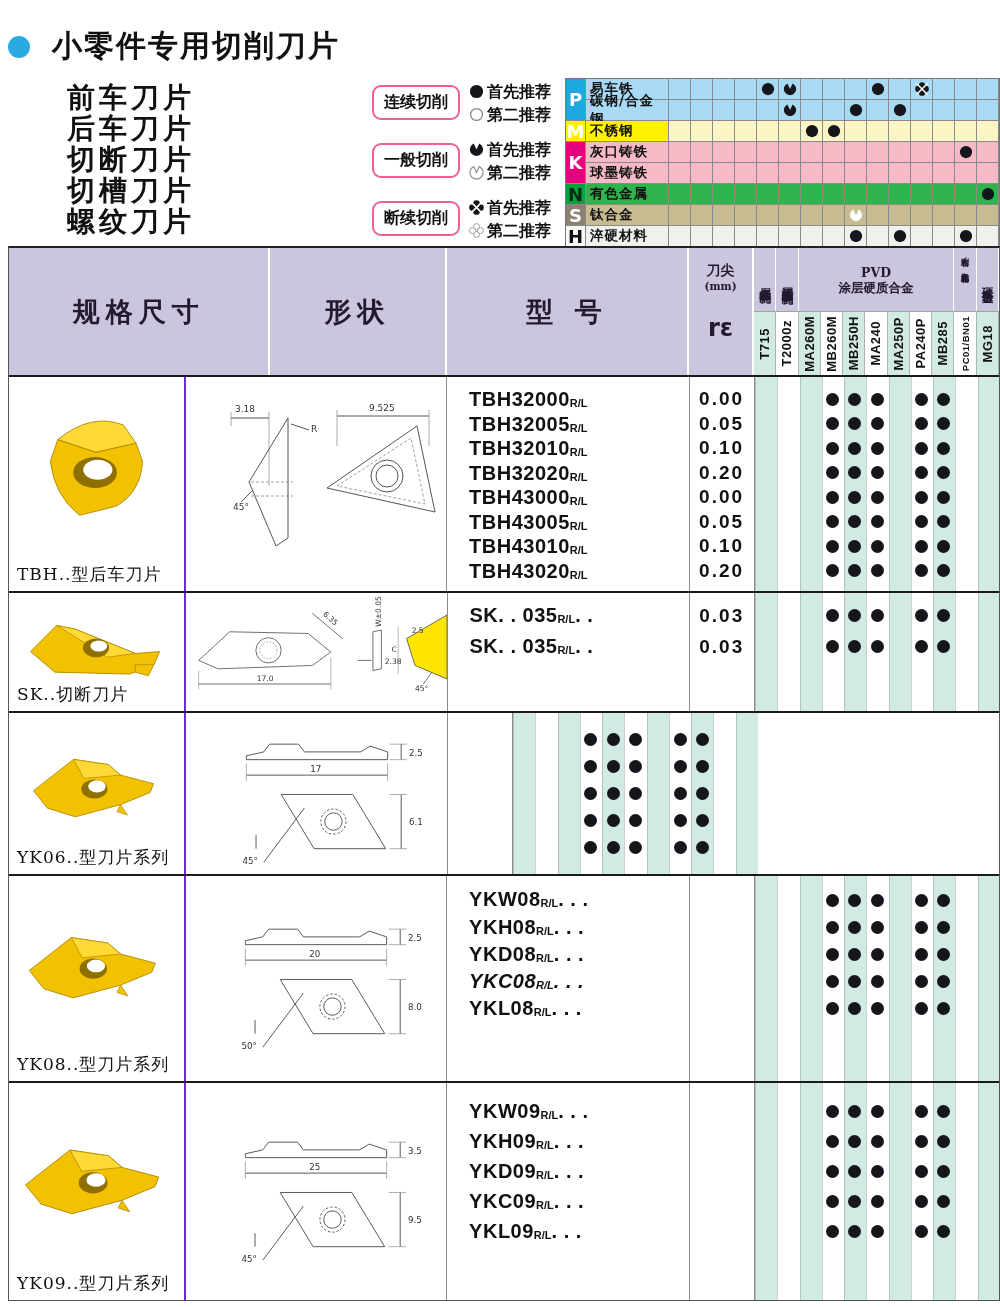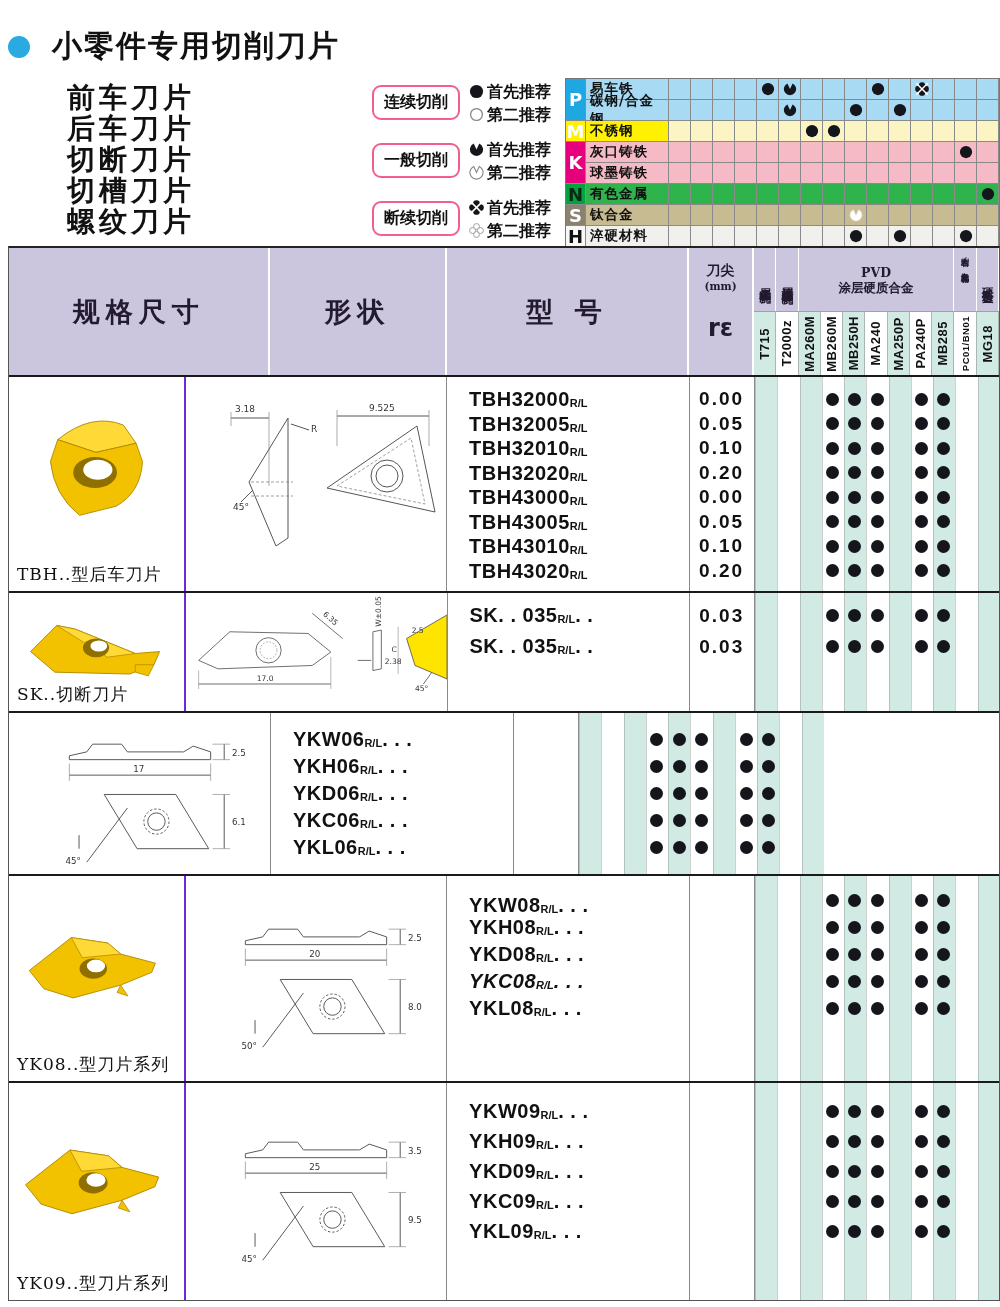--- a/index.html
+++ b/index.html
@@ -570,20 +570,30 @@
           <div class="dot" style="left: 160.545px; top: 16px;"></div>
           <div class="dot" style="left: 182.818px; top: 16px;"></div>
           <div class="dot" style="left: 71.4545px; top: 47px;"></div>
           <div class="dot" style="left: 93.7273px; top: 47px;"></div>
           <div class="dot" style="left: 116px; top: 47px;"></div>
           <div class="dot" style="left: 160.545px; top: 47px;"></div>
           <div class="dot" style="left: 182.818px; top: 47px;"></div>
         </div>
       </div>
       <div class="grp" style="height: 163px;">
+        <div class="g-shape">
+          <svg class="insert-svg" width="148" height="101" viewBox="0 0 170 116" style="top: 22px;">
+    <path d="M12,64 L58,28 L98,34 L112,46 L150,56 L146,66 L112,80 L60,94 L28,84 Z" fill="#f2c200" stroke="#b08900" stroke-width="1"></path>
+    <path d="M58,28 L98,34 L112,46 L70,50 Z" fill="#ffd935" stroke="#b08900" stroke-width="0.8"></path>
+    <ellipse cx="82" cy="62" rx="15" ry="11" fill="#8f6f00"></ellipse>
+    <ellipse cx="85" cy="59" rx="10" ry="7" fill="#ffffff"></ellipse>
+    <path d="M112,80 L120,92 L108,88 Z" fill="#f2c200" stroke="#b08900" stroke-width="0.8"></path>
+  </svg>
+          <div class="shape-label">YK06..型刀片系列</div>
+        </div>
         <div class="g-spec">
           <svg width="250" height="150" viewBox="0 0 250 155">
     <path d="M52,42 L198,42 L198,34 L180,28 L170,34 L112,34 L106,26 L76,26 L70,34 L52,38 Z" stroke="#555" stroke-width="1" fill="none"></path>
     <line x1="212" y1="26" x2="212" y2="42" stroke="#555" stroke-width="1" fill="none"></line>
             <line x1="200" y1="26" x2="218" y2="26" stroke="#888" stroke-width="0.7"></line>
             <line x1="200" y1="42" x2="218" y2="42" stroke="#888" stroke-width="0.7"></line>
     <text x="220" y="38" class="spec-note">2.5</text>
     <line x1="52" y1="58" x2="198" y2="58" stroke="#555" stroke-width="1" fill="none"></line>
             <line x1="52" y1="46" x2="52" y2="64" stroke="#888" stroke-width="0.7"></line>
             <line x1="198" y1="46" x2="198" y2="64" stroke="#888" stroke-width="0.7"></line>
@@ -592,27 +602,20 @@
     <circle cx="142" cy="106" r="13" stroke="#555" stroke-width="1" fill="none" stroke-dasharray="2.5,2"></circle>
     <circle cx="142" cy="106" r="9" stroke="#555" stroke-width="1" fill="none"></circle>
     <line x1="212" y1="78" x2="212" y2="134" stroke="#555" stroke-width="1" fill="none"></line>
             <line x1="200" y1="78" x2="218" y2="78" stroke="#888" stroke-width="0.7"></line>
             <line x1="200" y1="134" x2="218" y2="134" stroke="#888" stroke-width="0.7"></line>
     <text x="220" y="110" class="spec-note">6.1</text>
     <line x1="70" y1="148" x2="112" y2="92" stroke="#555" stroke-width="1" fill="none"></line>
             <line x1="62" y1="120" x2="62" y2="134" stroke="#555" stroke-width="1" fill="none"></line>
     <text x="48" y="150" class="spec-note">45°</text>
   </svg>
-        </div>
-        <div class="g-model" style="padding-top: 13px;">
-          <div class="m-row" style="height: 27px; line-height: 27px;">YKW06<span class="sub">R/L</span>. . .</div>
-          <div class="m-row" style="height: 27px; line-height: 27px;">YKH06<span class="sub">R/L</span>. . .</div>
-          <div class="m-row" style="height: 27px; line-height: 27px;">YKD06<span class="sub">R/L</span>. . .</div>
-          <div class="m-row" style="height: 27px; line-height: 27px;">YKC06<span class="sub">R/L</span>. . .</div>
-          <div class="m-row" style="height: 27px; line-height: 27px;">YKL06<span class="sub">R/L</span>. . .</div>
         </div>
         <div class="g-re" style="padding-top: 13px;">
           <div class="r-row" style="height: 27px; line-height: 27px;"></div>
           <div class="r-row" style="height: 27px; line-height: 27px;"></div>
           <div class="r-row" style="height: 27px; line-height: 27px;"></div>
           <div class="r-row" style="height: 27px; line-height: 27px;"></div>
           <div class="r-row" style="height: 27px; line-height: 27px;"></div>
         </div>
         <div class="g-dots" style="background: repeating-linear-gradient(90deg, rgba(120, 120, 120, 0.35) 0px, rgba(120, 120, 120, 0.35) 1px, transparent 1px, transparent 22.2727px), repeating-linear-gradient(90deg, rgb(210, 234, 228) 0px, rgb(210, 234, 228) 22.2727px, rgb(255, 255, 255) 22.2727px, rgb(255, 255, 255) 44.5455px);">
           <div class="dot" style="left: 71.4545px; top: 20px;"></div>
@@ -670,21 +673,21 @@
     <line x1="212" y1="78" x2="212" y2="134" stroke="#555" stroke-width="1" fill="none"></line>
             <line x1="200" y1="78" x2="218" y2="78" stroke="#888" stroke-width="0.7"></line>
             <line x1="200" y1="134" x2="218" y2="134" stroke="#888" stroke-width="0.7"></line>
     <text x="220" y="110" class="spec-note">8.0</text>
     <line x1="70" y1="148" x2="112" y2="92" stroke="#555" stroke-width="1" fill="none"></line>
             <line x1="62" y1="120" x2="62" y2="134" stroke="#555" stroke-width="1" fill="none"></line>
     <text x="48" y="150" class="spec-note">50°</text>
   </svg>
         </div>
         <div class="g-model" style="padding-top: 11px;">
-          <div class="m-row" style="height: 27px; line-height: 37px;">YKW08<span class="sub">R/L</span>. . .</div>
+          <div class="m-row" style="height: 27px; line-height: 25px;">YKW08<span class="sub">R/L</span>. . .</div>
           <div class="m-row" style="height: 27px; line-height: 27px;">YKH08<span class="sub">R/L</span>. . .</div>
           <div class="m-row" style="height: 27px; line-height: 27px;">YKD08<span class="sub">R/L</span>. . .</div>
           <div class="m-row" style="height: 27px; line-height: 27px; font-style: italic;">YKC08<span class="sub">R/L</span>. . .</div>
           <div class="m-row" style="height: 27px; line-height: 27px;">YKL08<span class="sub">R/L</span>. . .</div>
         </div>
         <div class="g-re" style="padding-top: 11px;">
           <div class="r-row" style="height: 27px; line-height: 27px;"></div>
           <div class="r-row" style="height: 27px; line-height: 27px;"></div>
           <div class="r-row" style="height: 27px; line-height: 27px;"></div>
           <div class="r-row" style="height: 27px; line-height: 27px;"></div>

